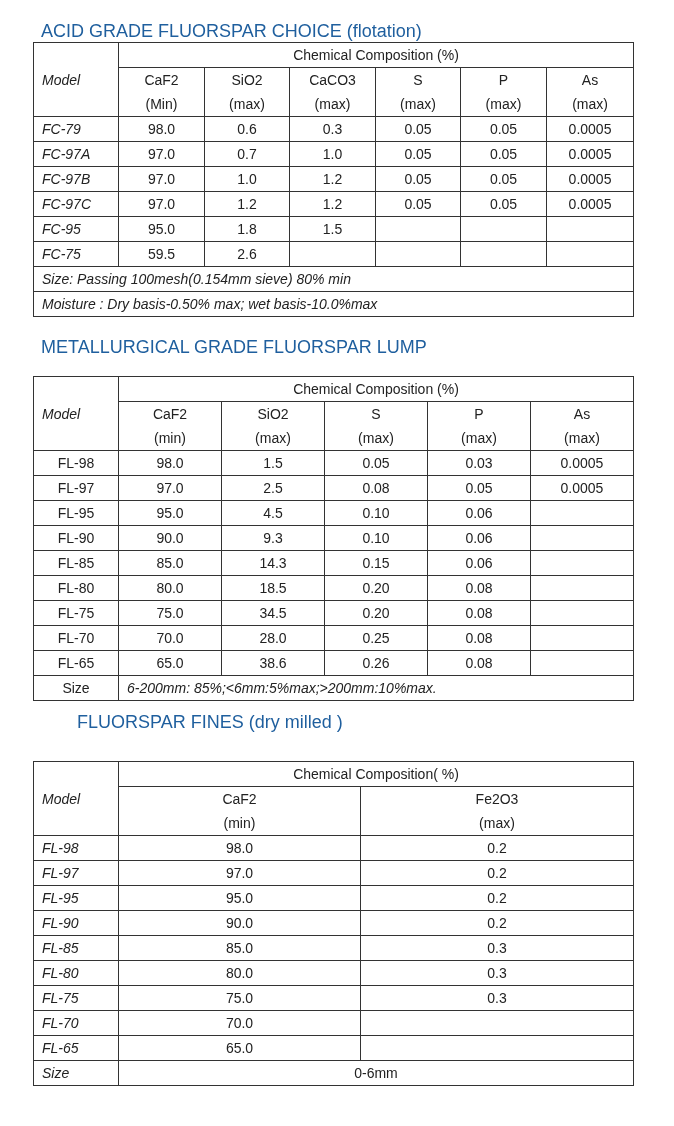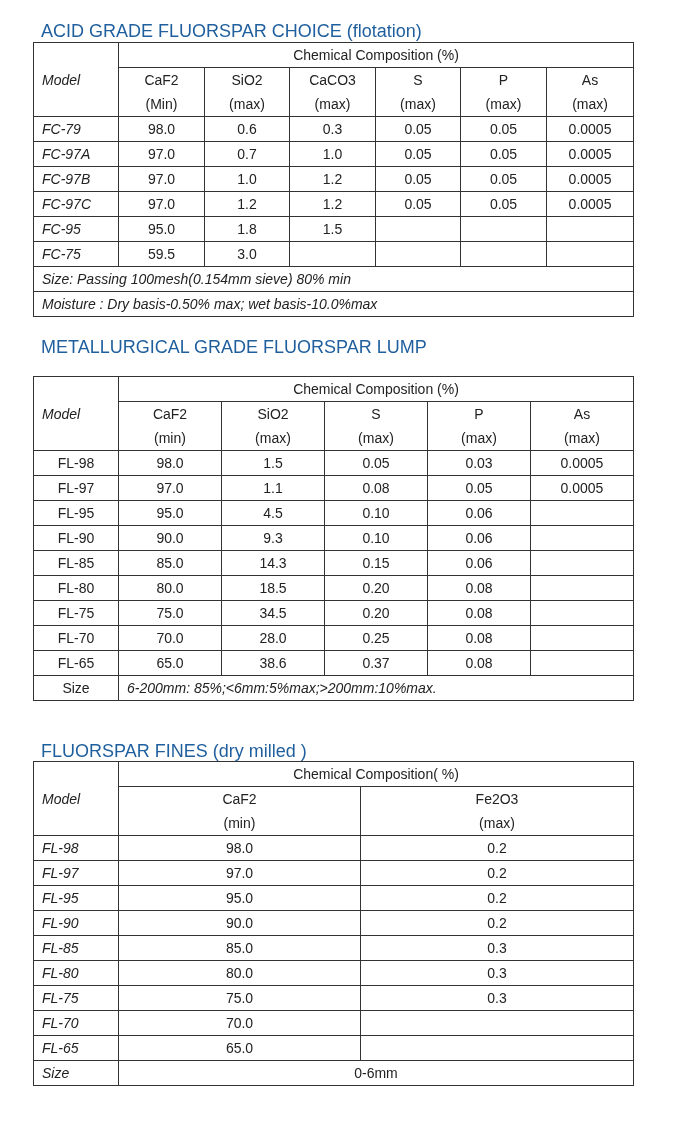--- a/index.html
+++ b/index.html
@@ -23,21 +23,21 @@
     height: 24px; padding: 0; line-height: 24px;
     text-align: center; white-space: nowrap; overflow: hidden;
   }
   td.left { text-align: left; padding-left: 8px; font-style: italic; }
   td.no-bottom { border-bottom: none; }
   td.no-top { border-top: none; }
   #t1-title { top: 21px; }
   #t1 { top: 42px; }
   #t2-title { top: 337px; }
   #t2 { top: 376px; }
-  #t3-title { top: 741px; }
+  #t3-title { top: 712px; margin-left: 36px; }
   #t3 { top: 761px; }
 </style>
 </head>
 <body>
 
 <div id="t1-title" class="section-title">ACID GRADE FLUORSPAR CHOICE (flotation)</div>
 <table id="t1">
   <colgroup>
     <col style="width:85px">
       <col style="width:86px">
@@ -111,21 +111,21 @@
         <td>95.0</td>
         <td>1.8</td>
         <td>1.5</td>
         <td></td>
         <td></td>
         <td></td>
       </tr>
       <tr>
         <td class="left">FC-75</td>
         <td>59.5</td>
-        <td>3.0</td>
+        <td>2.6</td>
         <td></td>
         <td></td>
         <td></td>
         <td></td>
       </tr>
     </tbody>
   <tbody>
     <tr>
         <td colspan="7" class="left">Size: Passing 100mesh(0.154mm sieve) 80% min</td>
       </tr>
@@ -170,21 +170,21 @@
         <td>FL-98</td>
         <td>98.0</td>
         <td>1.5</td>
         <td>0.05</td>
         <td>0.03</td>
         <td>0.0005</td>
       </tr>
       <tr>
         <td>FL-97</td>
         <td>97.0</td>
-        <td>1.1</td>
+        <td>2.5</td>
         <td>0.08</td>
         <td>0.05</td>
         <td>0.0005</td>
       </tr>
       <tr>
         <td>FL-95</td>
         <td>95.0</td>
         <td>4.5</td>
         <td>0.10</td>
         <td>0.06</td>
@@ -227,21 +227,21 @@
         <td>70.0</td>
         <td>28.0</td>
         <td>0.25</td>
         <td>0.08</td>
         <td></td>
       </tr>
       <tr>
         <td>FL-65</td>
         <td>65.0</td>
         <td>38.6</td>
-        <td>0.37</td>
+        <td>0.26</td>
         <td>0.08</td>
         <td></td>
       </tr>
     </tbody>
   <tbody>
     <tr>
       <td>Size</td>
       <td colspan="5" class="left">6-200mm: 85%;&lt;6mm:5%max;&gt;200mm:10%max.</td>
     </tr>
   </tbody>

